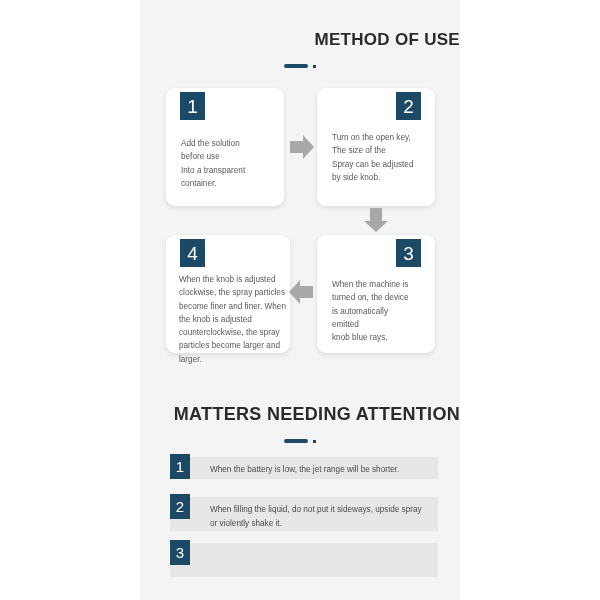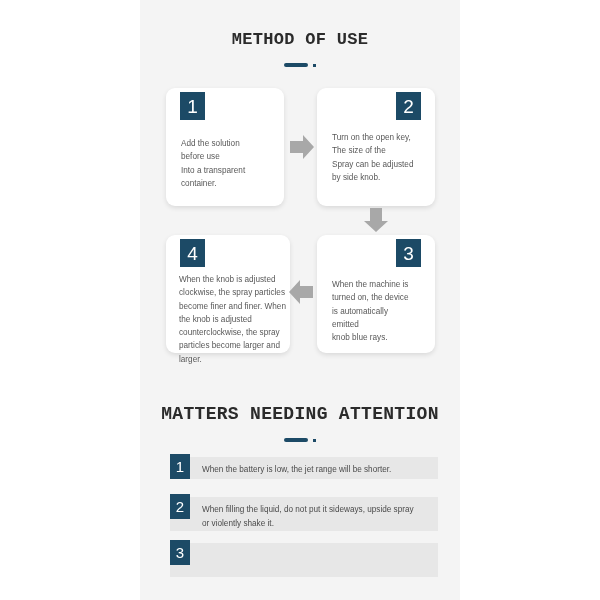--- a/index.html
+++ b/index.html
@@ -27,22 +27,21 @@
     width: 320px;
     height: 600px;
     background: #f4f4f4;
   }
 
   
   .section-heading {
     position: absolute;
     left: 140px;
     width: 320px;
-    text-align: center;
-    font-family: Liberation Mono, monospace;
+    text-align: right;
   }
   .section-heading .title {
     font-size: 17px;
     font-weight: bold;
     letter-spacing: 0.3px;
     color: #2b2b2b;
     white-space: nowrap;
   }
   .section-heading.small .title {
     font-size: 18px;
@@ -144,21 +143,21 @@
     height: 25px;
     background: #1c4a66;
     color: #ffffff;
     font-size: 15px;
     display: flex;
     align-items: center;
     justify-content: center;
     line-height: 1;
   }
   .attn-row .txt {
-    margin-left: 32px;
+    margin-left: 40px;
     padding-right: 12px;
     color: #4b4b4b;
     font-size: 8.2px;
     line-height: 1.65;
     white-space: pre-line;
   }
   #attn-1 { top: 457px; height: 22px; padding-top: 6px; }
   #attn-2 { top: 497px; height: 34px; padding-top: 6px; }
   #attn-3 { top: 543px; height: 34px; padding-top: 6px; }
 </style>

